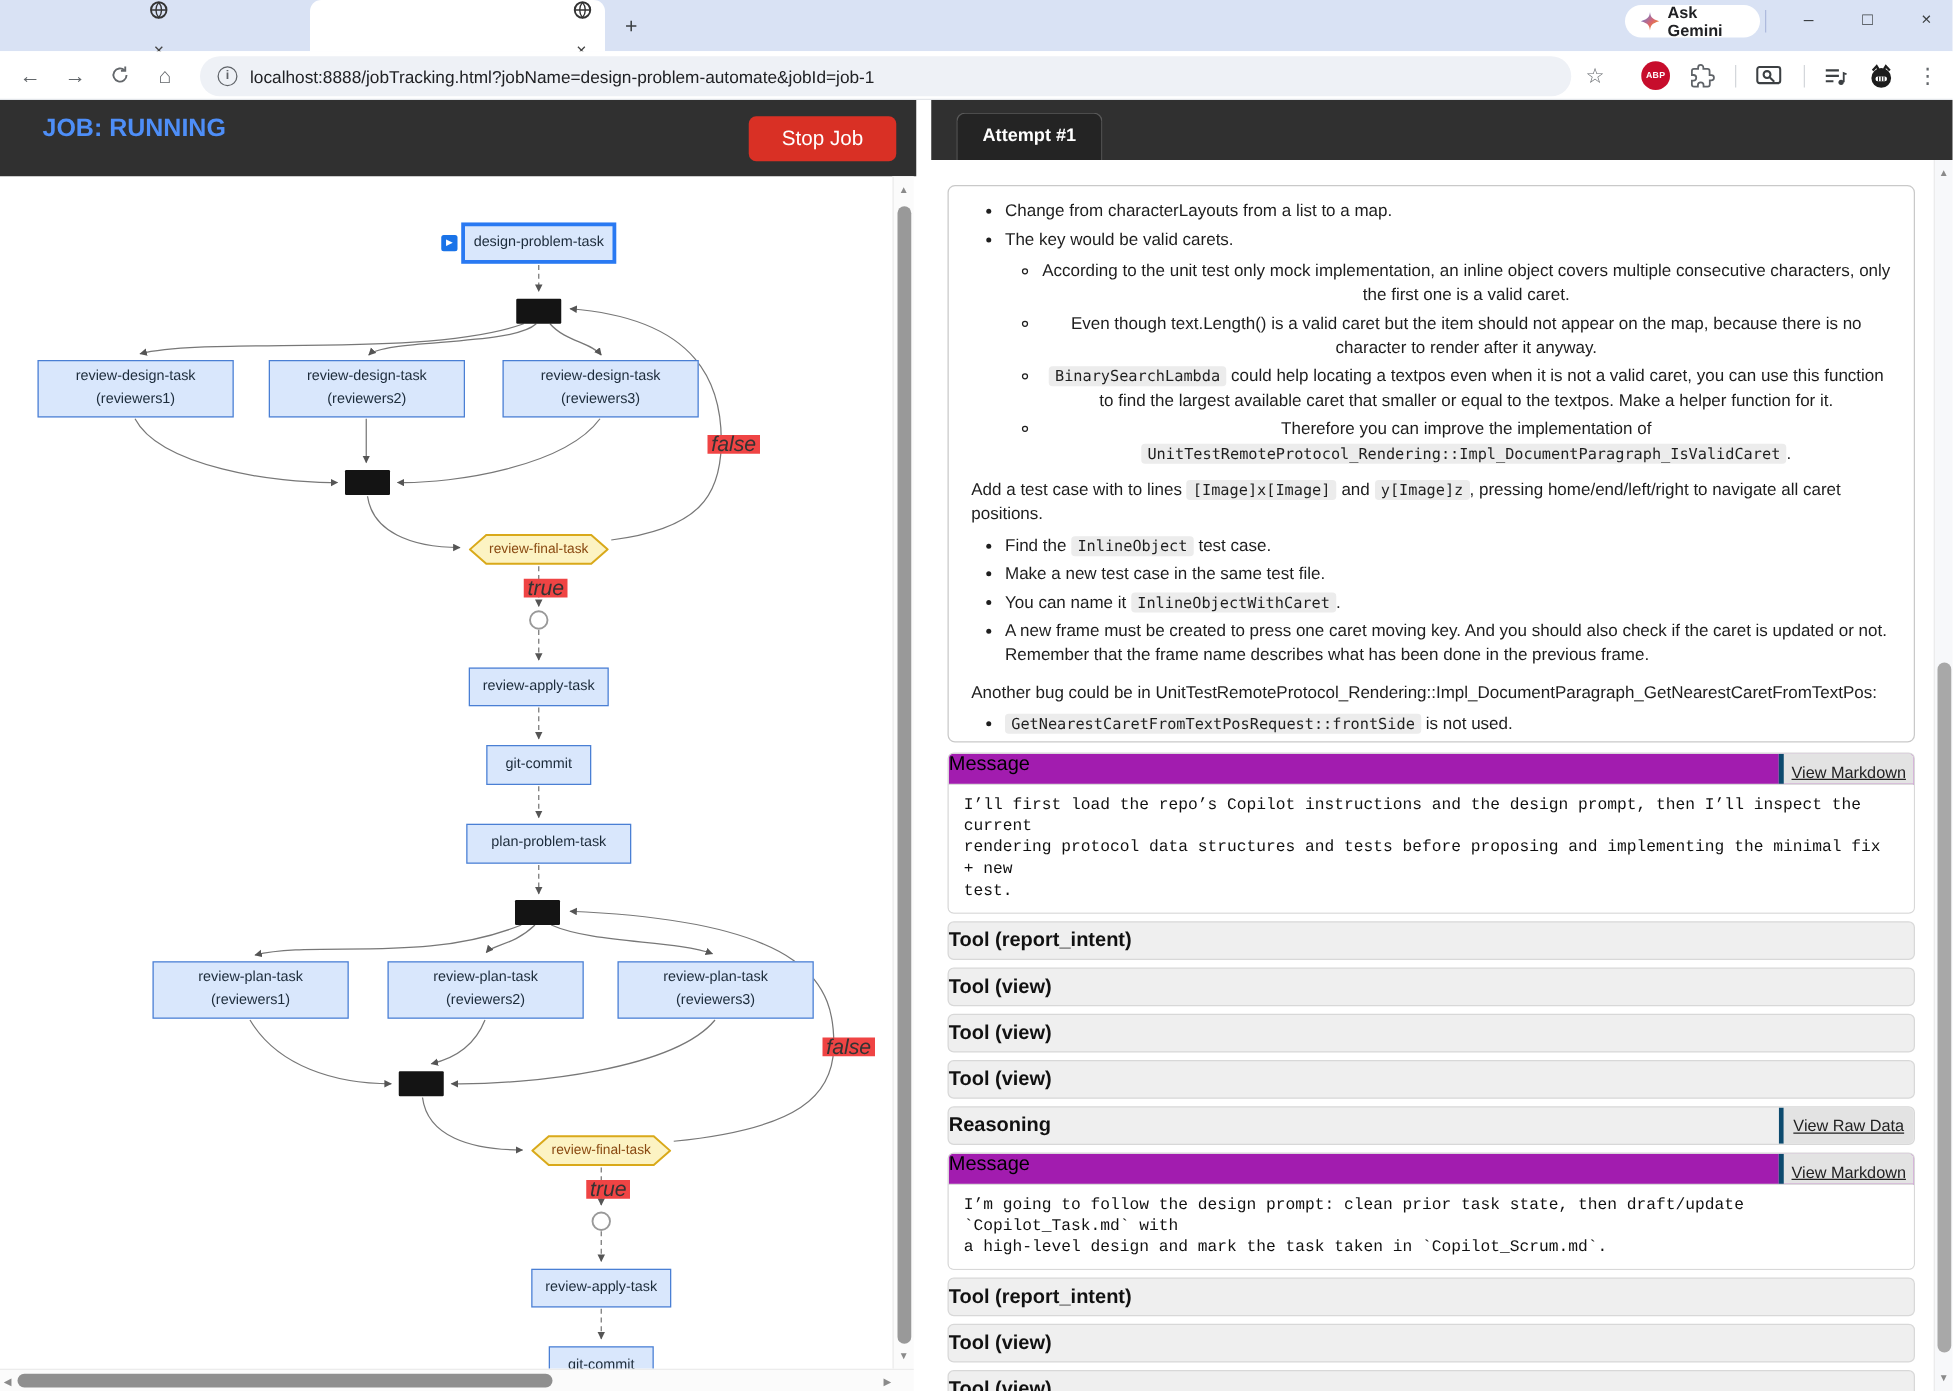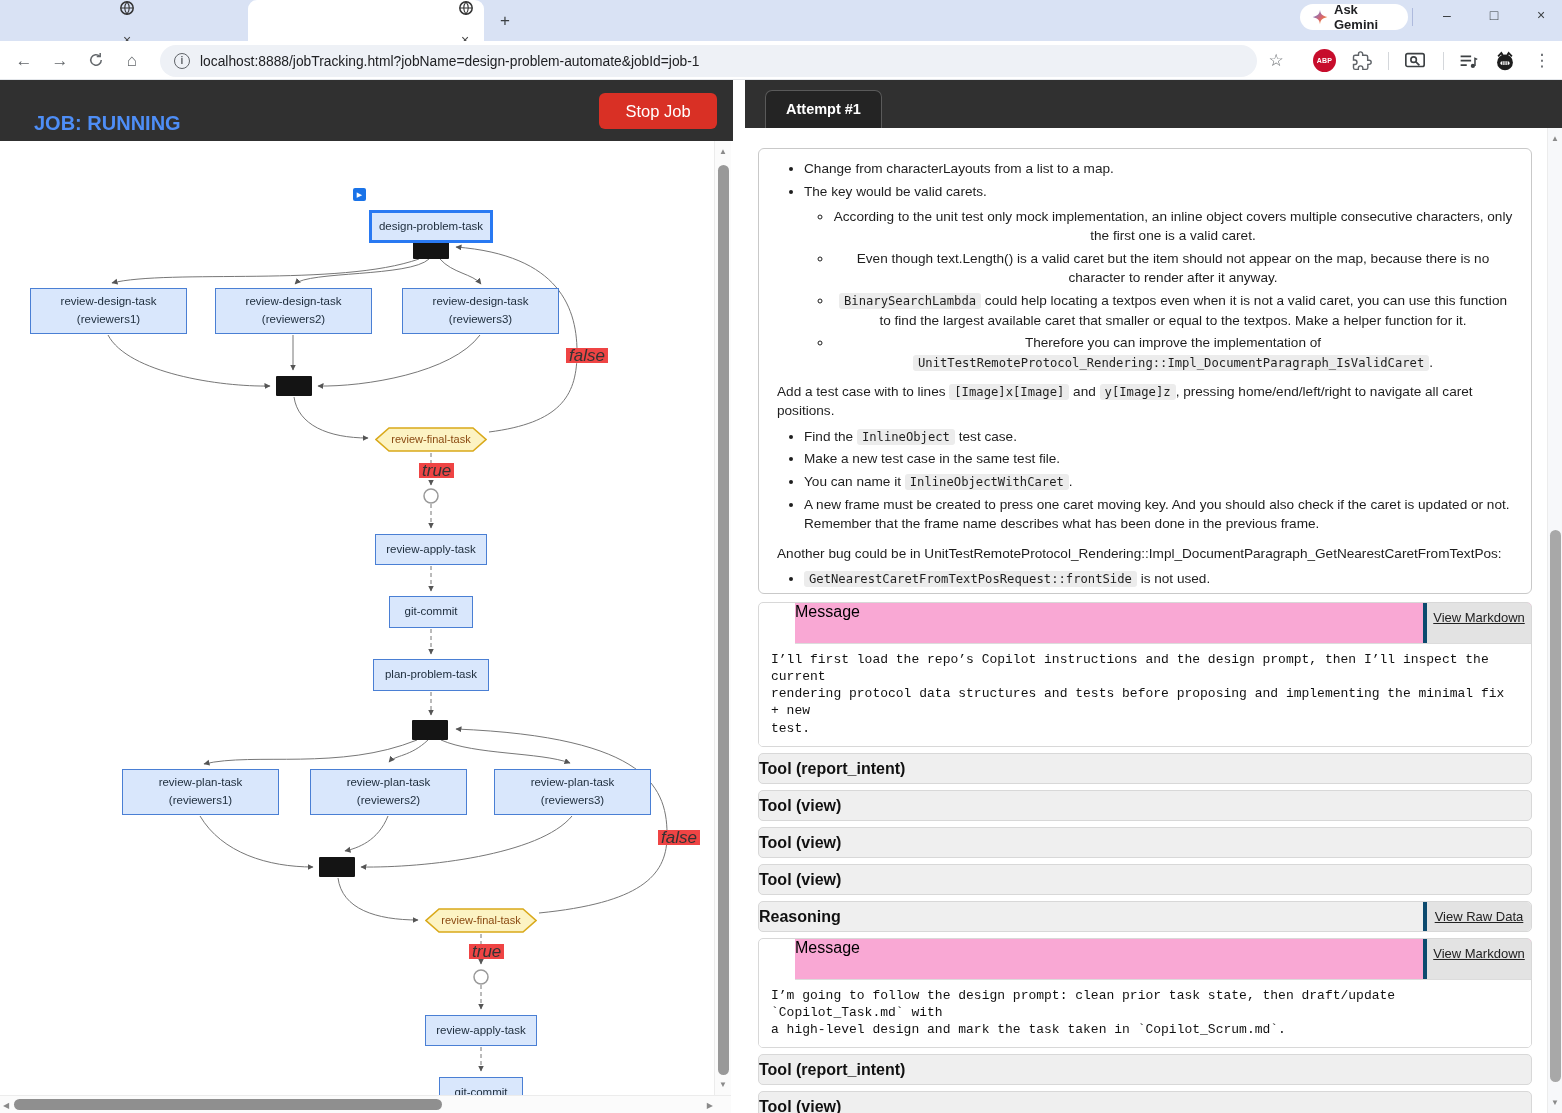--- a/index.html
+++ b/index.html
@@ -35,30 +35,30 @@
              font-size:10px; line-height:13px; text-align:center; font-weight:bold; flex:0 0 16px; }
   .url-text { font-size:13.8px; color:#202124; white-space:nowrap; }
   .tb-right { position:absolute; top:7px; width:26px; height:26px; text-align:center; line-height:25px; }
   .tb-sep { position:absolute; top:11px; width:1px; height:18px; background:#d4d7db; }
   .abp { width:23px; height:23px; background:#c70d2c; border-radius:50%; color:#fff; font-weight:bold;
          font-size:7px; line-height:23px; text-align:center; letter-spacing:.2px; margin-top:1px; }
 
   
   .left-panel { position:absolute; left:0; top:80px; width:741px; height:1033px; background:#fff; }
   .job-header { position:absolute; left:0; top:0; width:733px; height:61px; background:#303030; }
-  .job-title { position:absolute; left:34px; top:32px; font-size:20px; font-weight:bold; color:#4e8ef7; }
+  .job-title { position:absolute; left:34px; top:12px; font-size:20px; font-weight:bold; color:#4e8ef7; }
   .stop-btn { position:absolute; right:16px; top:13px; width:118px; height:36px; background:#d93025;
               border:none; border-radius:6px; color:#fff; font-size:16.5px; text-align:center;
               line-height:36px; font-family:"Liberation Sans",sans-serif; }
   .diagram { position:absolute; left:0; top:61px; width:741px; height:954px; overflow:hidden; }
   .edges { position:absolute; left:0; top:0; }
   .task { position:absolute; background:#d9e7fc; border:1.5px solid #4a7fd4; display:flex;
           flex-direction:column; align-items:center; justify-content:center; font-size:11.5px;
           color:#1c2b3a; text-align:center; line-height:1.55; }
-  .task.selected { border:3px solid #2979f2;margin-top:32px; }
+  .task.selected { border:3px solid #2979f2; }
   .playbadge { position:absolute; left:353px; top:47px; width:13px; height:13px; background:#1a73e8;
                border-radius:2px; color:#fff; font-size:7px; line-height:13px; text-align:center; }
   .hexnode { position:absolute; width:112px; height:25px; }
   .hexnode svg { position:absolute; left:0; top:0; }
   .hexlabel { position:absolute; left:0; top:0; width:112px; height:25px; text-align:center;
               line-height:25px; font-size:11px; color:#8a4a12; }
   .edgechip { position:absolute; background:#ef4444; font-size:17px; color:#333; padding:0 3px;
               line-height:15px;font-style:italic; }
 
   
@@ -87,21 +87,21 @@
   .note-box li { margin:3.5px 0; }
   .note-box p { margin:10px 0 6px; }
   .chip { font-family:"DejaVu Sans Mono", monospace; font-size:12.2px; background:#ececec;
           border-radius:3px; padding:1px 5px; color:#1f1f1f; }
 
   .sections { margin-top:8px; display:flex; flex-direction:column; gap:6px; }
   .secbar { position:relative; border:1px solid #d8d8d8; border-radius:5px; background:#efefef;
             height:31px; }
   .secbar .hdr { font-size:16px; font-weight:bold; color:#111; line-height:29px; padding-left:0; }
   .secbox { border:1px solid #d8d8d8; border-radius:5px; overflow:hidden; }
-  .secbox .hdrrow { position:relative; height:41px; background:#f9a8d4; border-bottom:1px solid #dcdcdc;margin-left:36px; }
+  .secbox .hdrrow { position:relative; height:25px; background:#a21caf; border-bottom:1px solid #dcdcdc; }
   .hdrbtn { position:absolute; right:0; top:0; height:100%; width:108px; background:#e3e3e3;
             border-left:4px solid #0c4a6e; font-size:13px; color:#222; text-align:center;
             line-height:29px;text-decoration:underline; }
   .secbody { background:#fff; padding:7px 12px 9px;
              font-family:"Liberation Mono","DejaVu Sans Mono",monospace;
              font-size:13px; line-height:1.32; color:#111; white-space:pre-wrap; }
 
   .vsb-right { position:absolute; left:1547px; top:128px; width:15px; height:985px; background:#f7f8fa;
                border-left:1px solid #ececec; }
   .vsb-right .thumb { position:absolute; left:2px; top:402px; width:11px; height:552px; background:#a8a8a8;
@@ -283,21 +283,21 @@
 
     <span class="edgechip" style="left:566px;top:207px;">false</span>
     <span class="edgechip" style="left:419px;top:322px;">true</span>
 
     <div class="task" style="left:375px;top:393px;width:112px;height:31px;">
       <span>review-apply-task</span>
     </div>
     <div class="task" style="left:389px;top:455px;width:84px;height:32px;">
       <span>git-commit</span>
     </div>
-    <div class="task" style="left:373px;top:518px;width:116px;height:32px;">
+    <div class="task" style="left:373px;top:518px;width:132px;height:32px;">
       <span>plan-problem-task</span>
     </div>
 
     <div class="task" style="left:122px;top:628px;width:157px;height:46px;">
       <span>review-plan-task</span>
       <span>(reviewers1)</span>
     </div>
     <div class="task" style="left:310px;top:628px;width:157px;height:46px;">
       <span>review-plan-task</span>
       <span>(reviewers2)</span>

